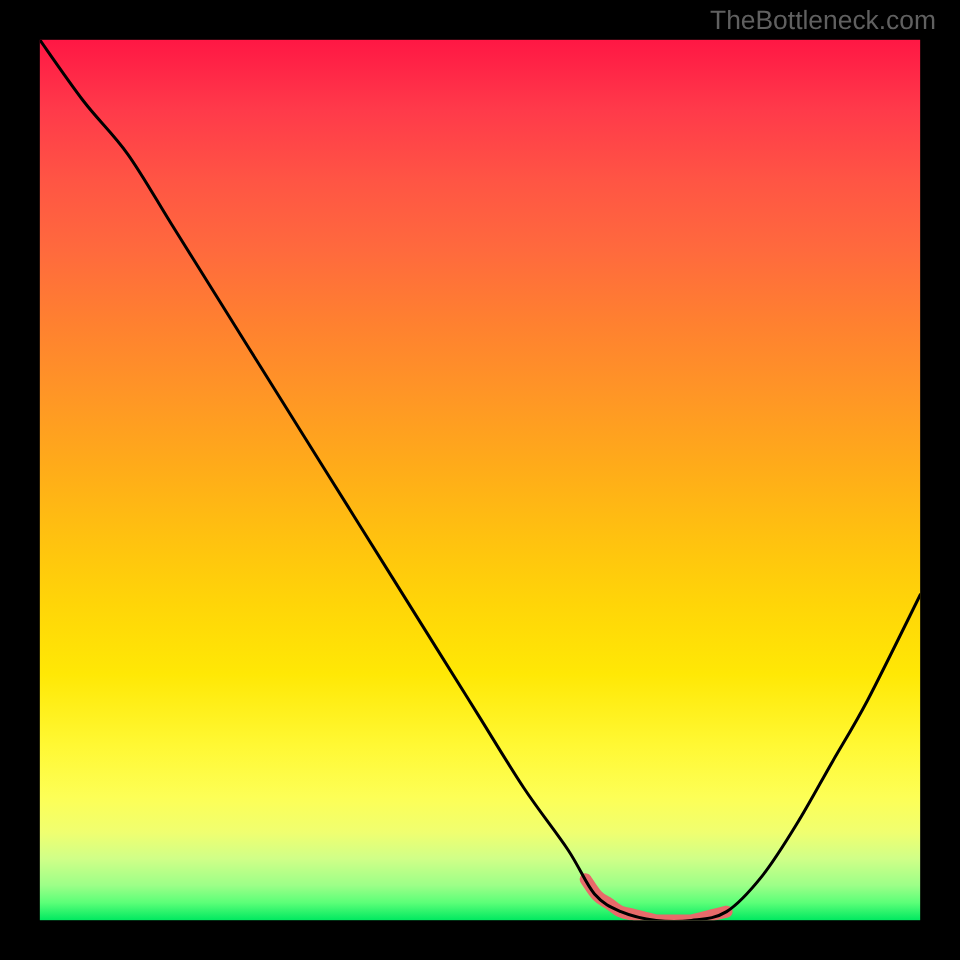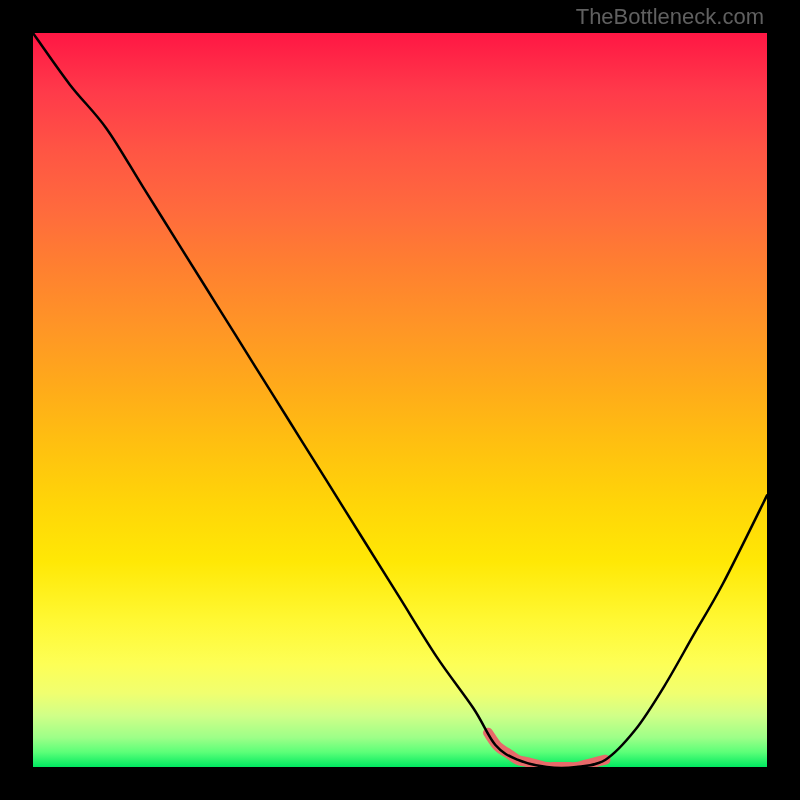--- a/index.html
+++ b/index.html
@@ -6,21 +6,21 @@
   body {
     width: 800px;
     height: 800px;
     background: #000;
     position: relative;
     font-family: Arial, sans-serif;
   }
   .watermark {
     position: absolute;
     top: 4px;
-    right: 36px;
+    right: 20px;
     color: #606060;
     font-size: 22px;
     font-weight: normal;
     z-index: 10;
   }
   .plot-area {
     position: absolute;
     left: 33px;
     top: 33px;
     width: 734px;

